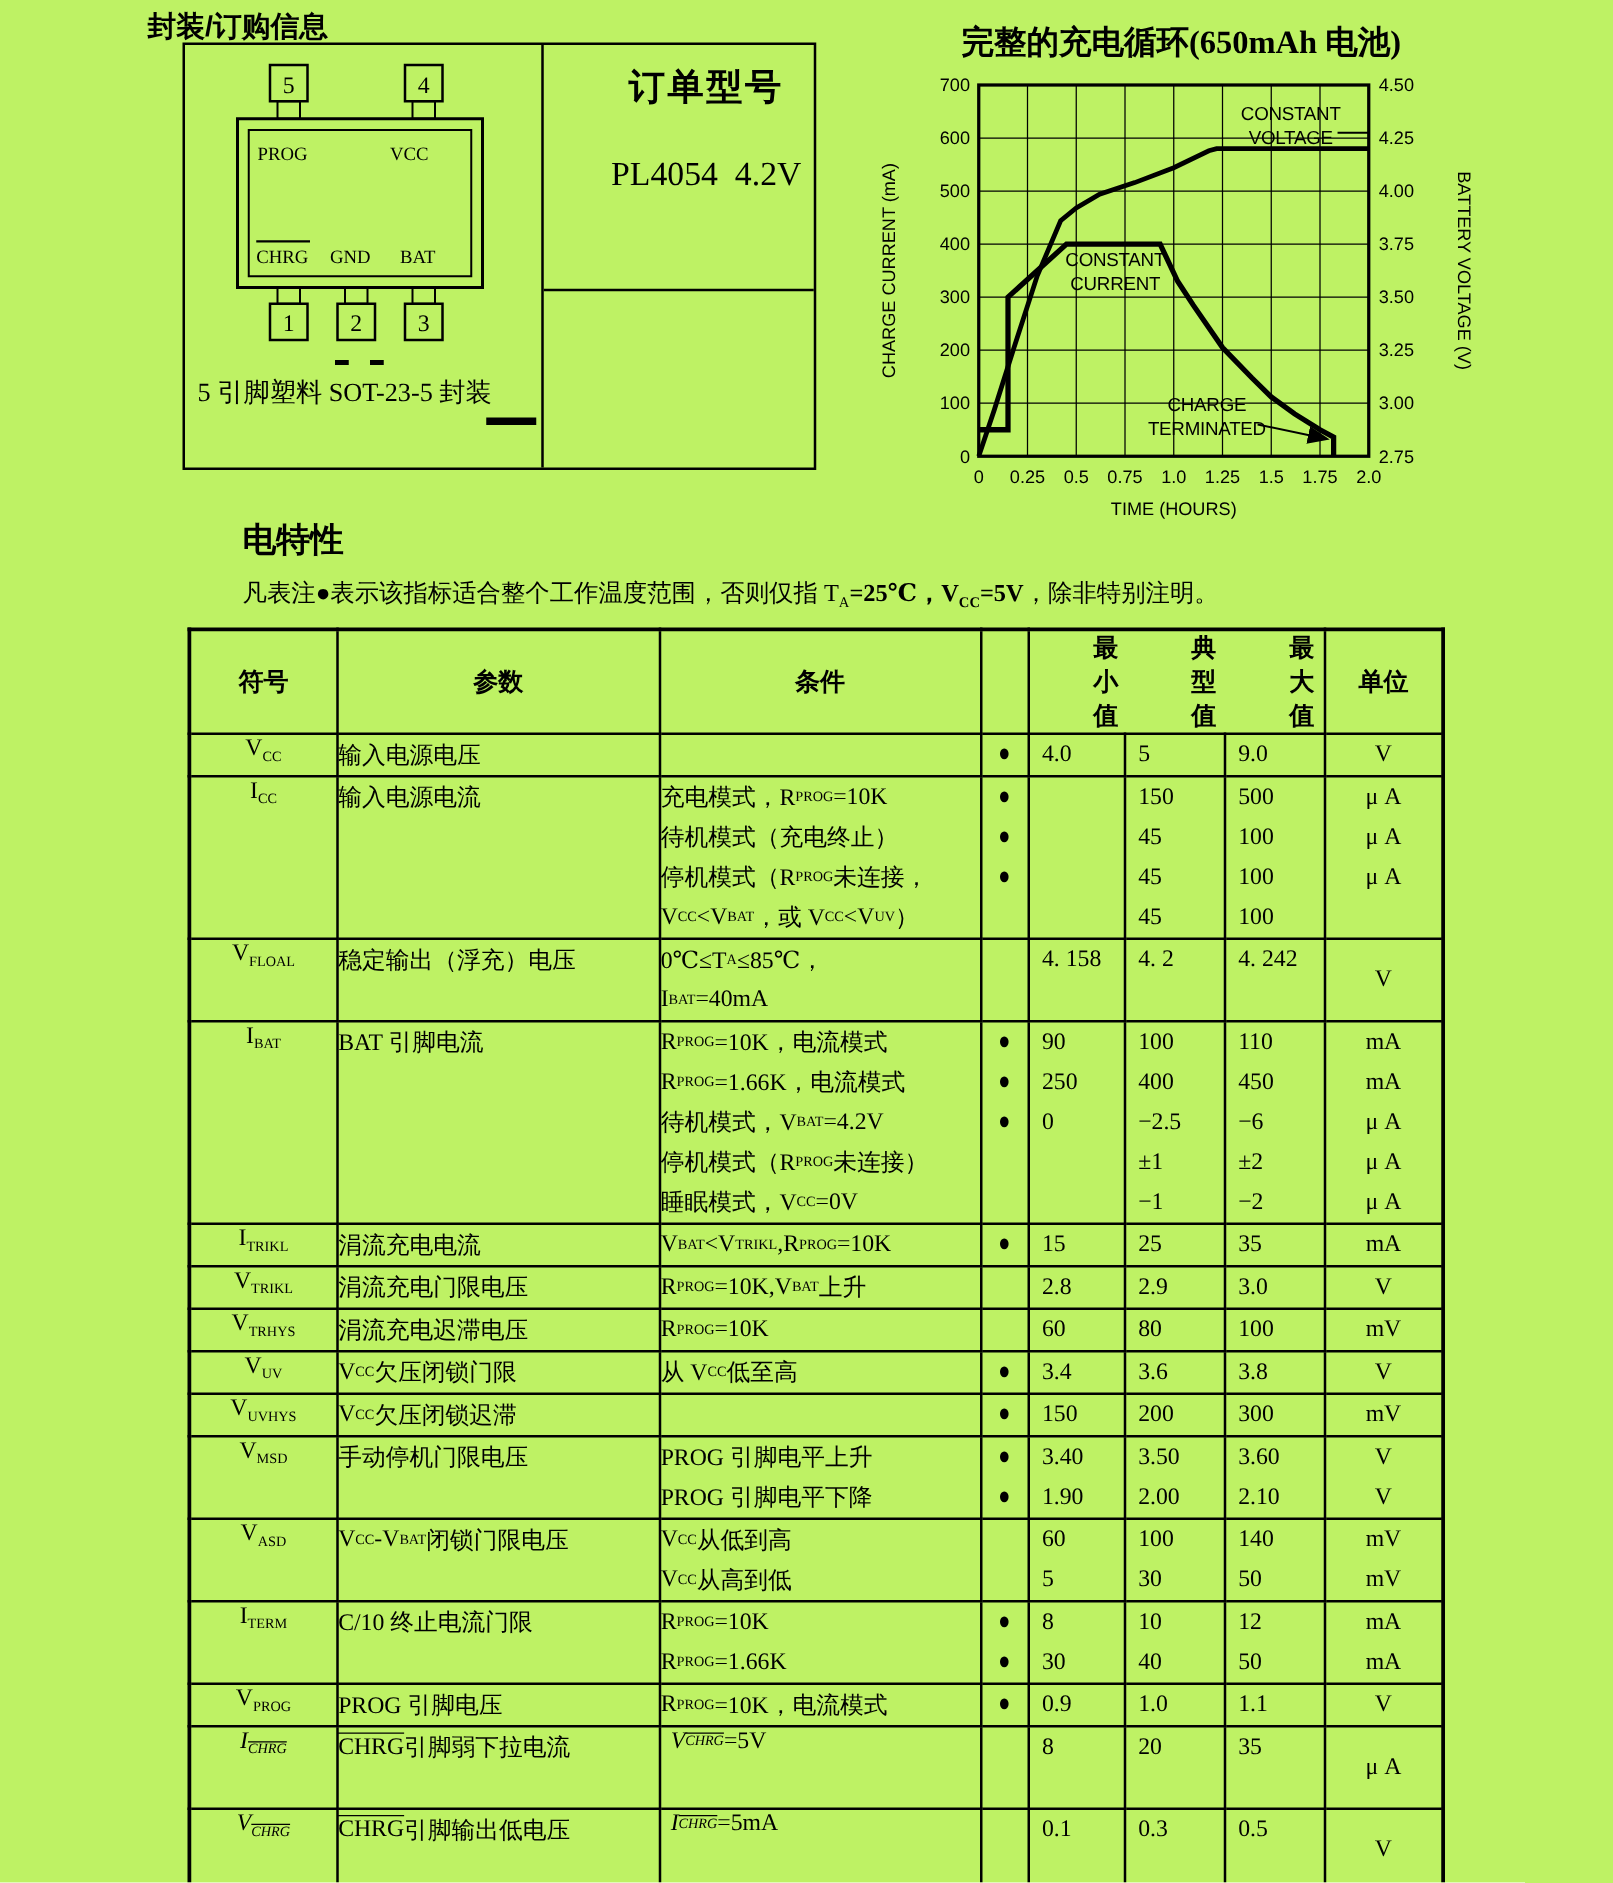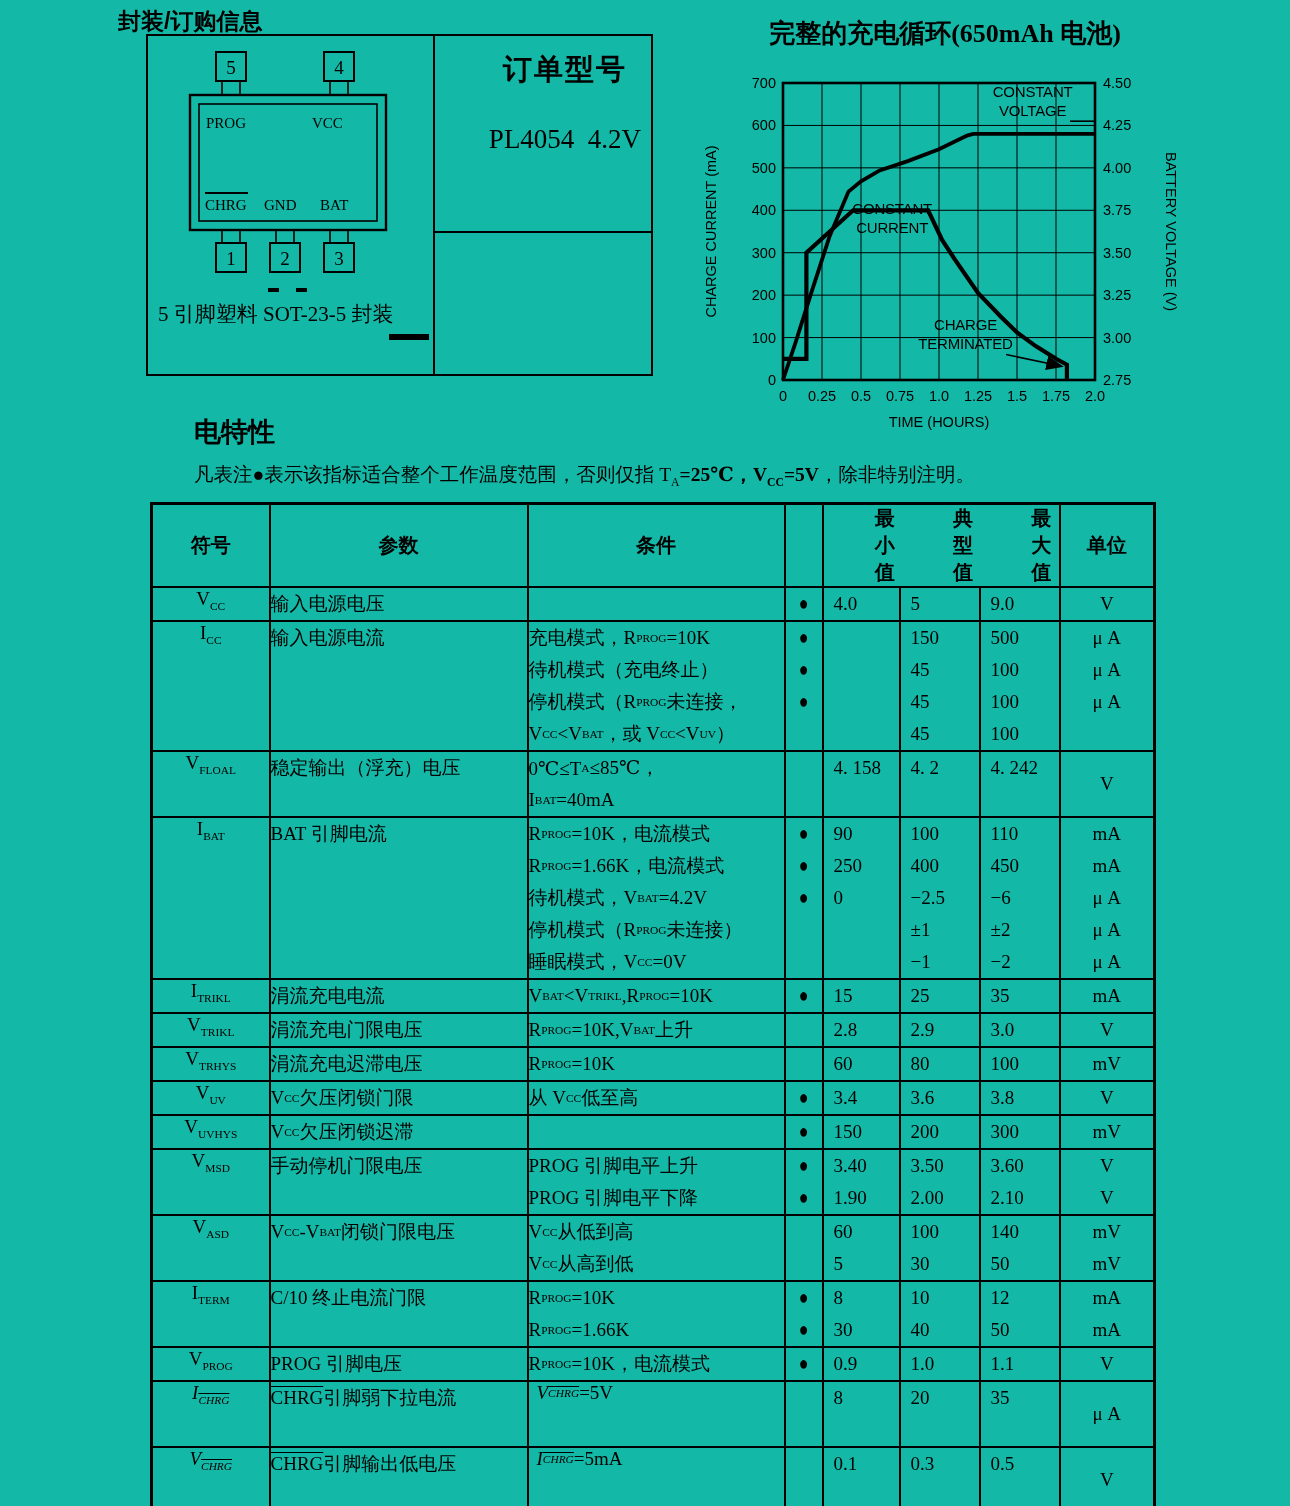--- a/index.html
+++ b/index.html
@@ -1,16 +1,16 @@
 <!DOCTYPE html>
 <html><head>
 <meta charset="utf-8">
 <style>
   html,body{margin:0;padding:0;background:#fff;}
-  .page{position:relative;width:1290px;height:1506px;background:#14b8a6;color:#000;
+  .page{position:relative;width:1290px;height:1506px;background:#bef264;color:#000;
         font-family:"Liberation Serif","DejaVu Serif",serif;overflow:hidden;}
   .abs{position:absolute;}
   sub{font-size:0.6em;}
   .ov{text-decoration:overline;}
 
   
   .h-pkg{left:118px;top:6px;font-family:"Liberation Sans","DejaVu Sans",sans-serif;
          font-weight:bold;font-size:23px;}
   .h-elec{left:194px;top:414px;font-family:"Liberation Sans","DejaVu Sans",sans-serif;
           font-weight:bold;font-size:27px;}
@@ -25,21 +25,21 @@
   .order-model{margin-top:34px;font-size:27px;white-space:pre;}
   .pkg-caption{position:absolute;left:10px;top:264px;font-size:21px;white-space:nowrap;}
   .pkg-svg{position:absolute;left:24px;top:6px;}
   .pkg-svg text{font-family:"Liberation Serif","DejaVu Serif",serif;}
   .stub-line{position:absolute;left:389px;top:334px;width:40px;height:6px;background:#000;}
 
   
   .chart-wrap{left:700px;top:14px;width:490px;height:414px;}
   .chart-title{position:absolute;left:0;top:2px;width:100%;text-align:center;
                font-weight:bold;font-size:26px;white-space:nowrap;}
-  #chart-svg{position:absolute;left:0;top:16px;}
+  #chart-svg{position:absolute;left:0;top:1px;}
   #chart-ann{position:absolute;left:0;top:0;width:100%;height:100%;pointer-events:none;}
   .ann{position:absolute;font-family:"Liberation Sans","DejaVu Sans",sans-serif;
        font-size:15px;line-height:19px;letter-spacing:-0.2px;white-space:nowrap;}
   .ann.center{transform:translateX(-50%);text-align:center;}
   .chart-wrap svg text{font-family:"Liberation Sans","DejaVu Sans",sans-serif;font-size:14.5px;}
 
   
   .spec-pos{left:150px;top:502px;}
   table.spec{border-collapse:collapse;table-layout:fixed;border:3px solid #000;}
   table.spec th,table.spec td{border:2px solid #000;padding:0;margin:0;}

